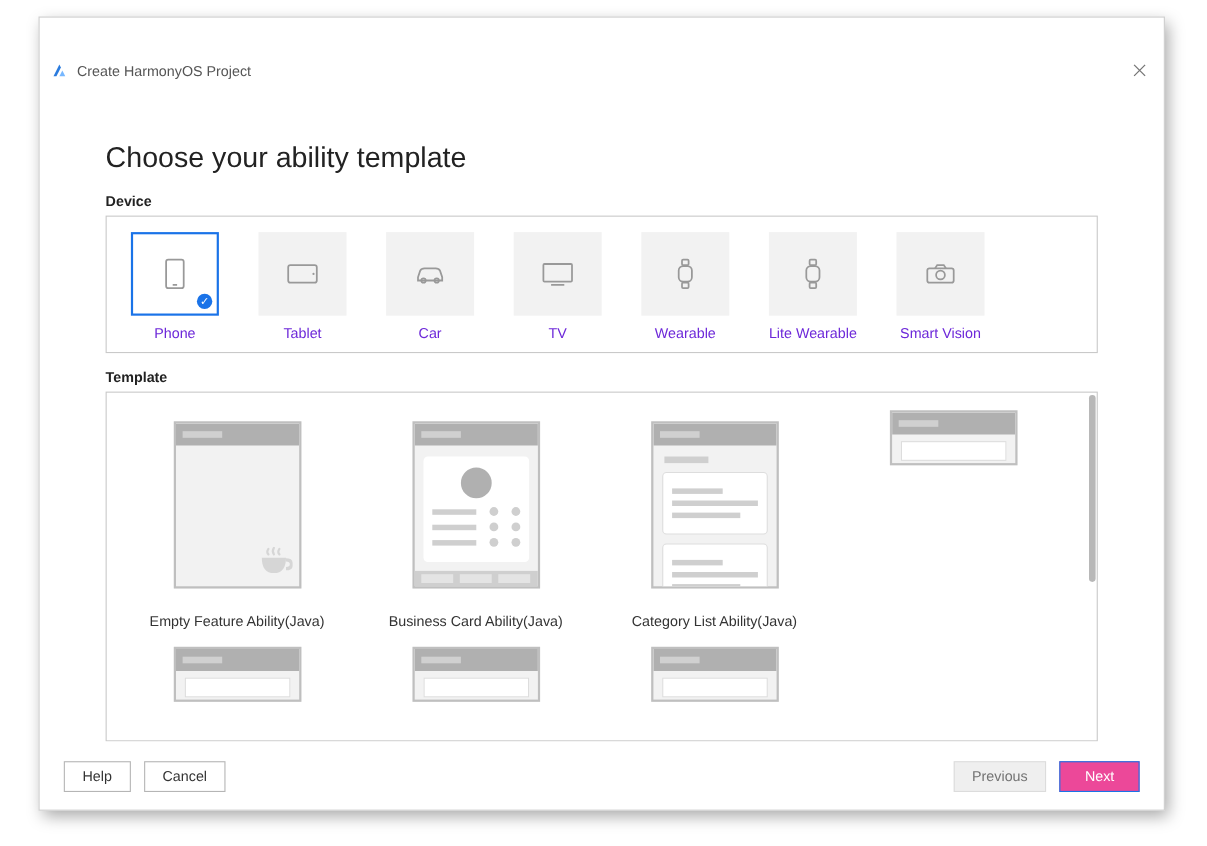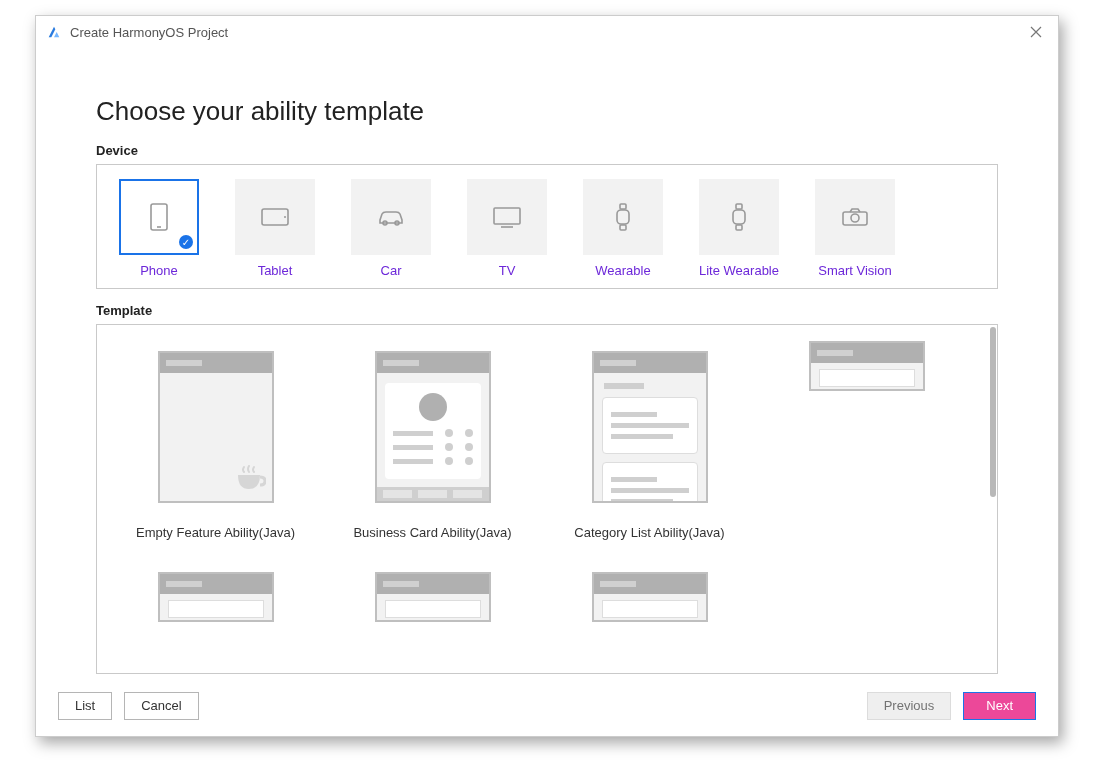--- a/index.html
+++ b/index.html
@@ -20,20 +20,21 @@
     display: flex;
     flex-direction: column;
   }
   .titlebar {
     display: flex;
     align-items: center;
     height: 32px;
     padding: 0 6px 0 10px;
     color: #555;
     font-size: 13px;
+    margin-top: 32px;
   }
   .titlebar .logo {
     width: 16px; height: 16px;
     margin-right: 8px;
   }
   .titlebar .logo-svg { fill:#2176d3; }
   .titlebar .close-btn {
     margin-left: auto;
     width: 32px; height: 28px;
     display:flex; align-items:center; justify-content:center;
@@ -447,20 +448,20 @@
             <div class="template-label"></div>
           </div>
         </div>
       <div class="vscrollbar">
         <div class="thumb"></div>
       </div>
     </div>
   </div>
 
   <div class="footer">
-    <button class="btn">List</button>
+    <button class="btn">Help</button>
     <button class="btn">Cancel</button>
     <span class="spacer"></span>
     <button class="btn disabled">Previous</button>
     <button class="btn primary">Next</button>
   </div>
 
 </div>
 
 </body></html>

